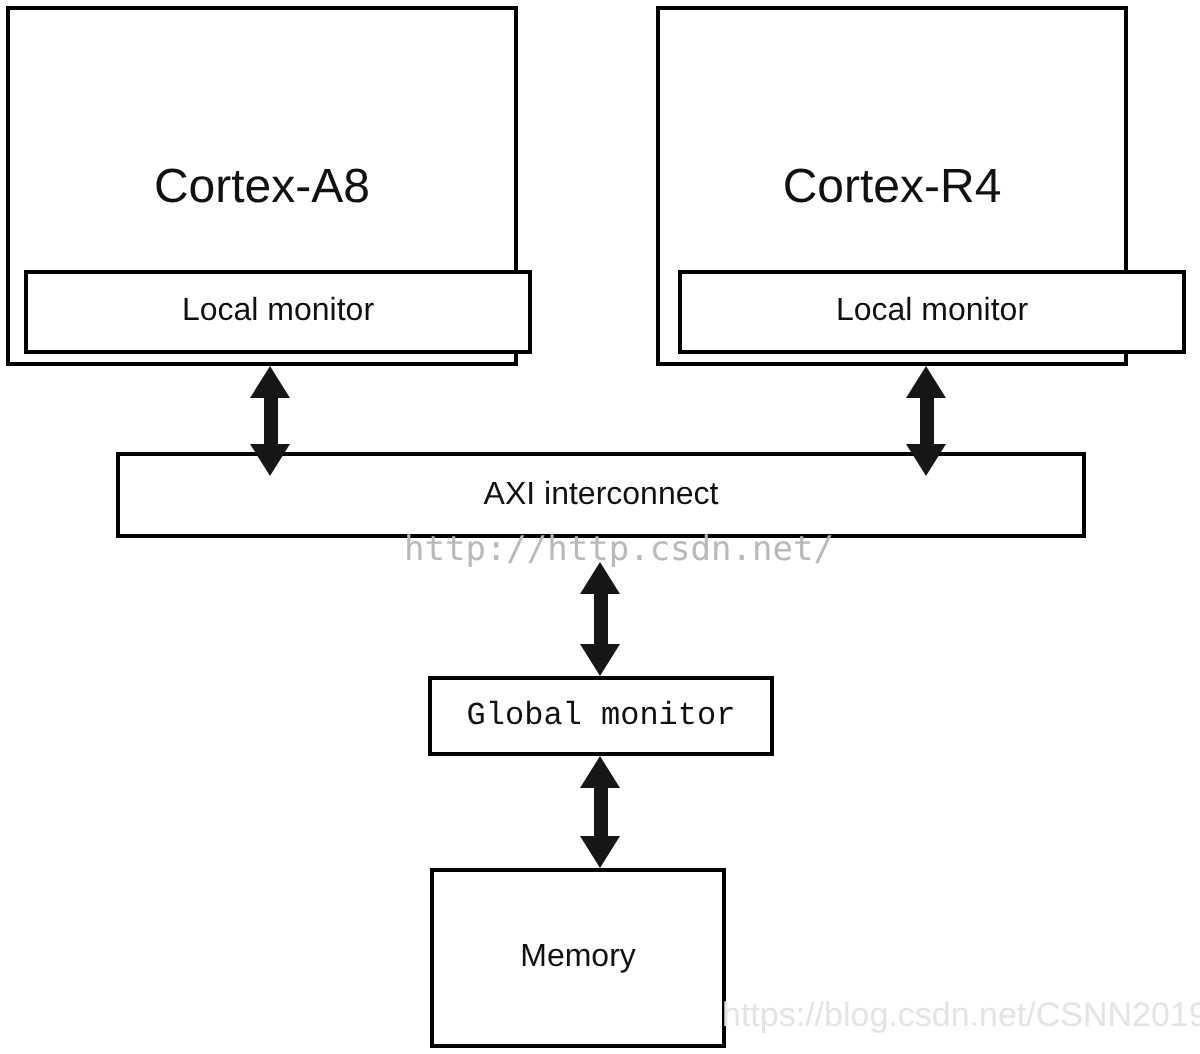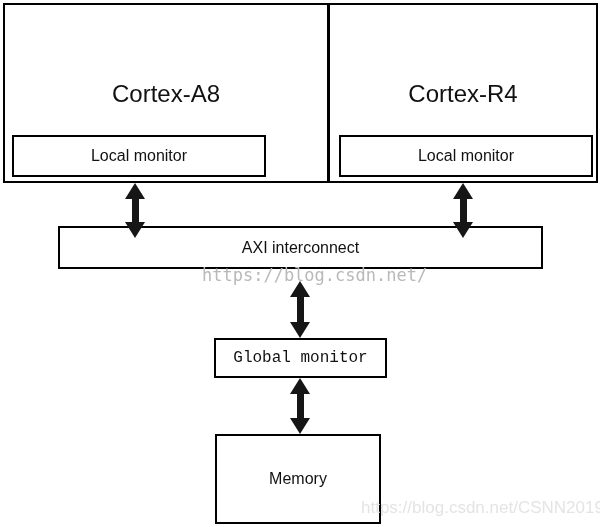--- a/index.html
+++ b/index.html
@@ -54,31 +54,31 @@
     background: var(--arrow, #161616);
   }
   .varrow .head-down {
     width: 0; height: 0;
     border-left: 10px solid transparent;
     border-right: 10px solid transparent;
     border-top: 16px solid var(--arrow, #161616);
   }
 
   
-  #cortex-a8        { left: 3px;   top: 3px;   width: 326px; height: 180px; }
+  #cortex-a8        { left: 3px;   top: 3px;   width: 256px; height: 180px; }
   #cortex-a8-label  { top: 74px; }
   #local-monitor-a8 { left: 7px;  top: 130px; width: 254px; height: 42px; }
 
-  #cortex-r4        { left: 328px; top: 3px;   width: 270px; height: 180px; }
+  #cortex-r4        { left: 328px; top: 3px;   width: 236px; height: 180px; }
   #cortex-r4-label  { top: 74px; }
   #local-monitor-r4 { left: 9px;  top: 130px; width: 254px; height: 42px; }
 
   #axi-interconnect { left: 58px;  top: 226px; width: 485px; height: 43px; }
   #global-monitor   { left: 214px; top: 338px; width: 173px; height: 40px; font-family: Liberation Mono, monospace; }
-  #memory           { left: 215px; top: 434px; width: 166px; height: 90px; }
+  #memory           { left: 215px; top: 434px; width: 148px; height: 90px; }
 
   #arrow-a8-axi     { left: 124px; top: 183px; height: 55px; }
   #arrow-r4-axi     { left: 452px; top: 183px; height: 55px; }
   #arrow-axi-global { left: 289px; top: 281px; height: 57px; }
   #arrow-global-mem { left: 289px; top: 378px; height: 56px; }
 
   .watermark-center {
     position: absolute;
     left: 202px; top: 265px;
     font-family: "DejaVu Sans Mono", monospace;
@@ -140,14 +140,14 @@
   <div class="head-up"></div>
   <div class="shaft"></div>
   <div class="head-down"></div>
 </div>
 <div class="varrow" id="arrow-global-mem">
   <div class="head-up"></div>
   <div class="shaft"></div>
   <div class="head-down"></div>
 </div>
 
-<div class="watermark-center">https://blog.csdn.net/</div>
+<div class="watermark-center">http://http.csdn.net/</div>
 <div class="watermark-bottom-right">https://blog.csdn.net/CSNN2019</div>
 
 </body></html>

